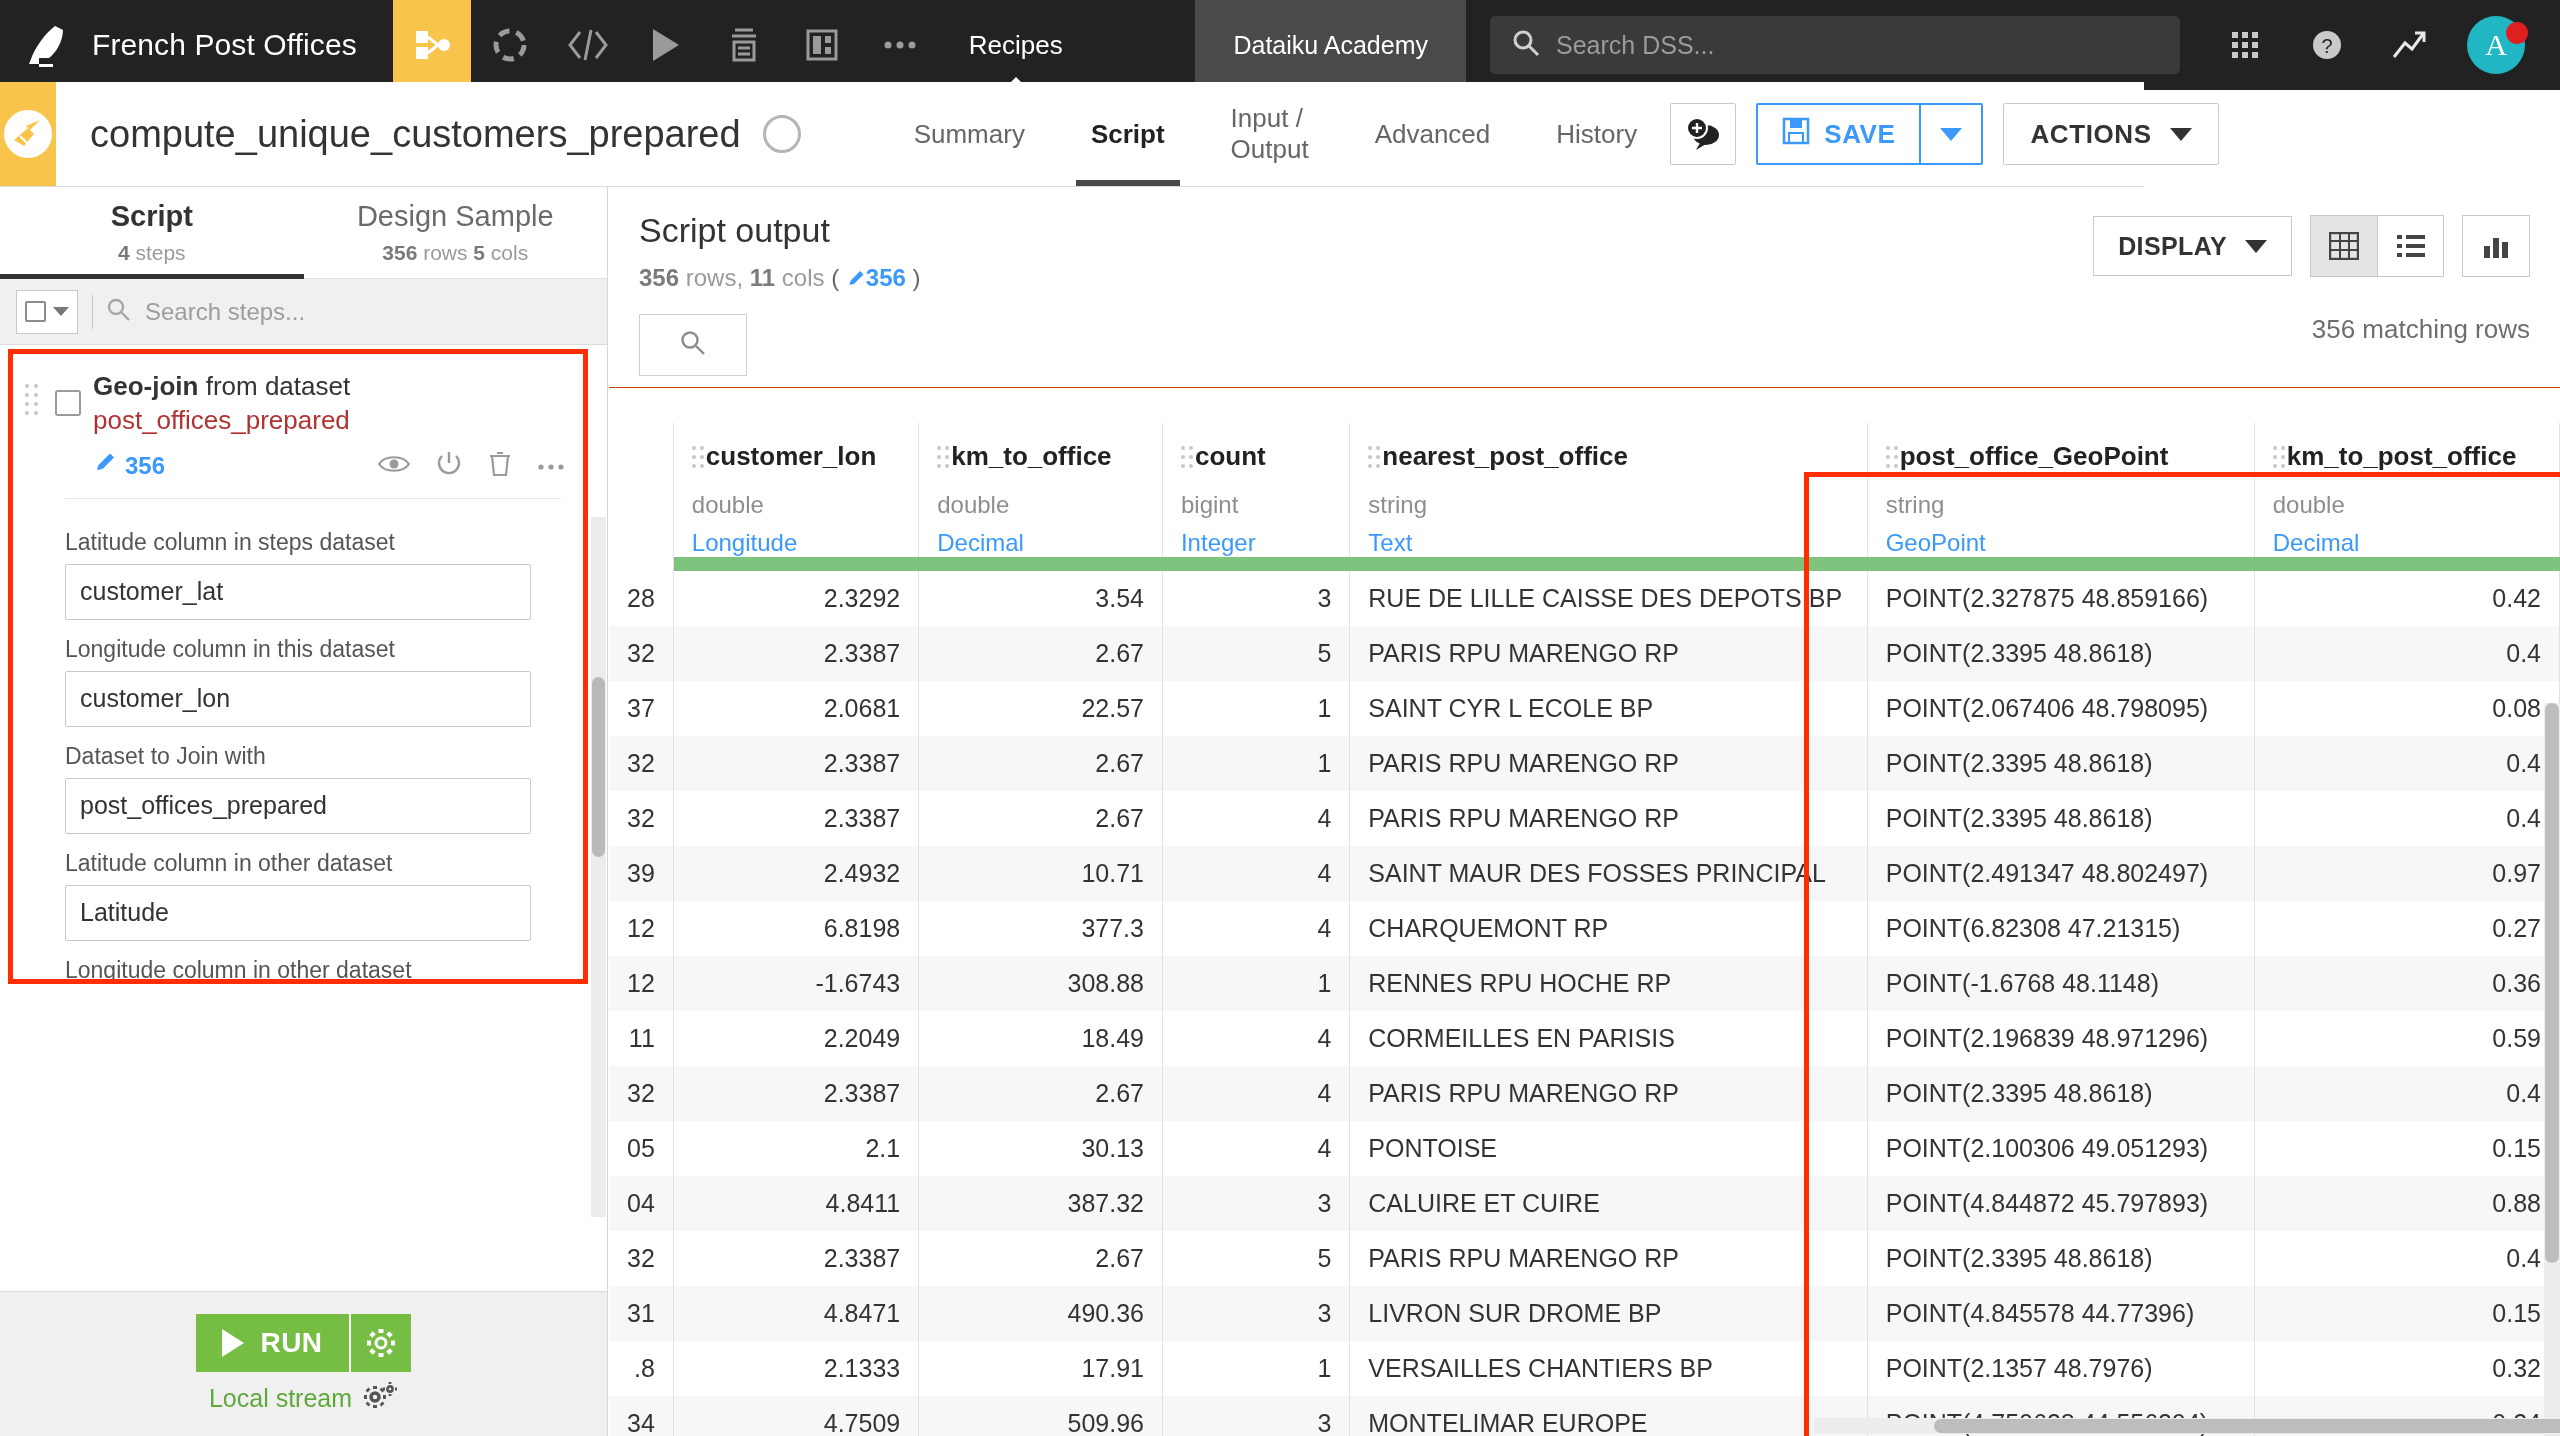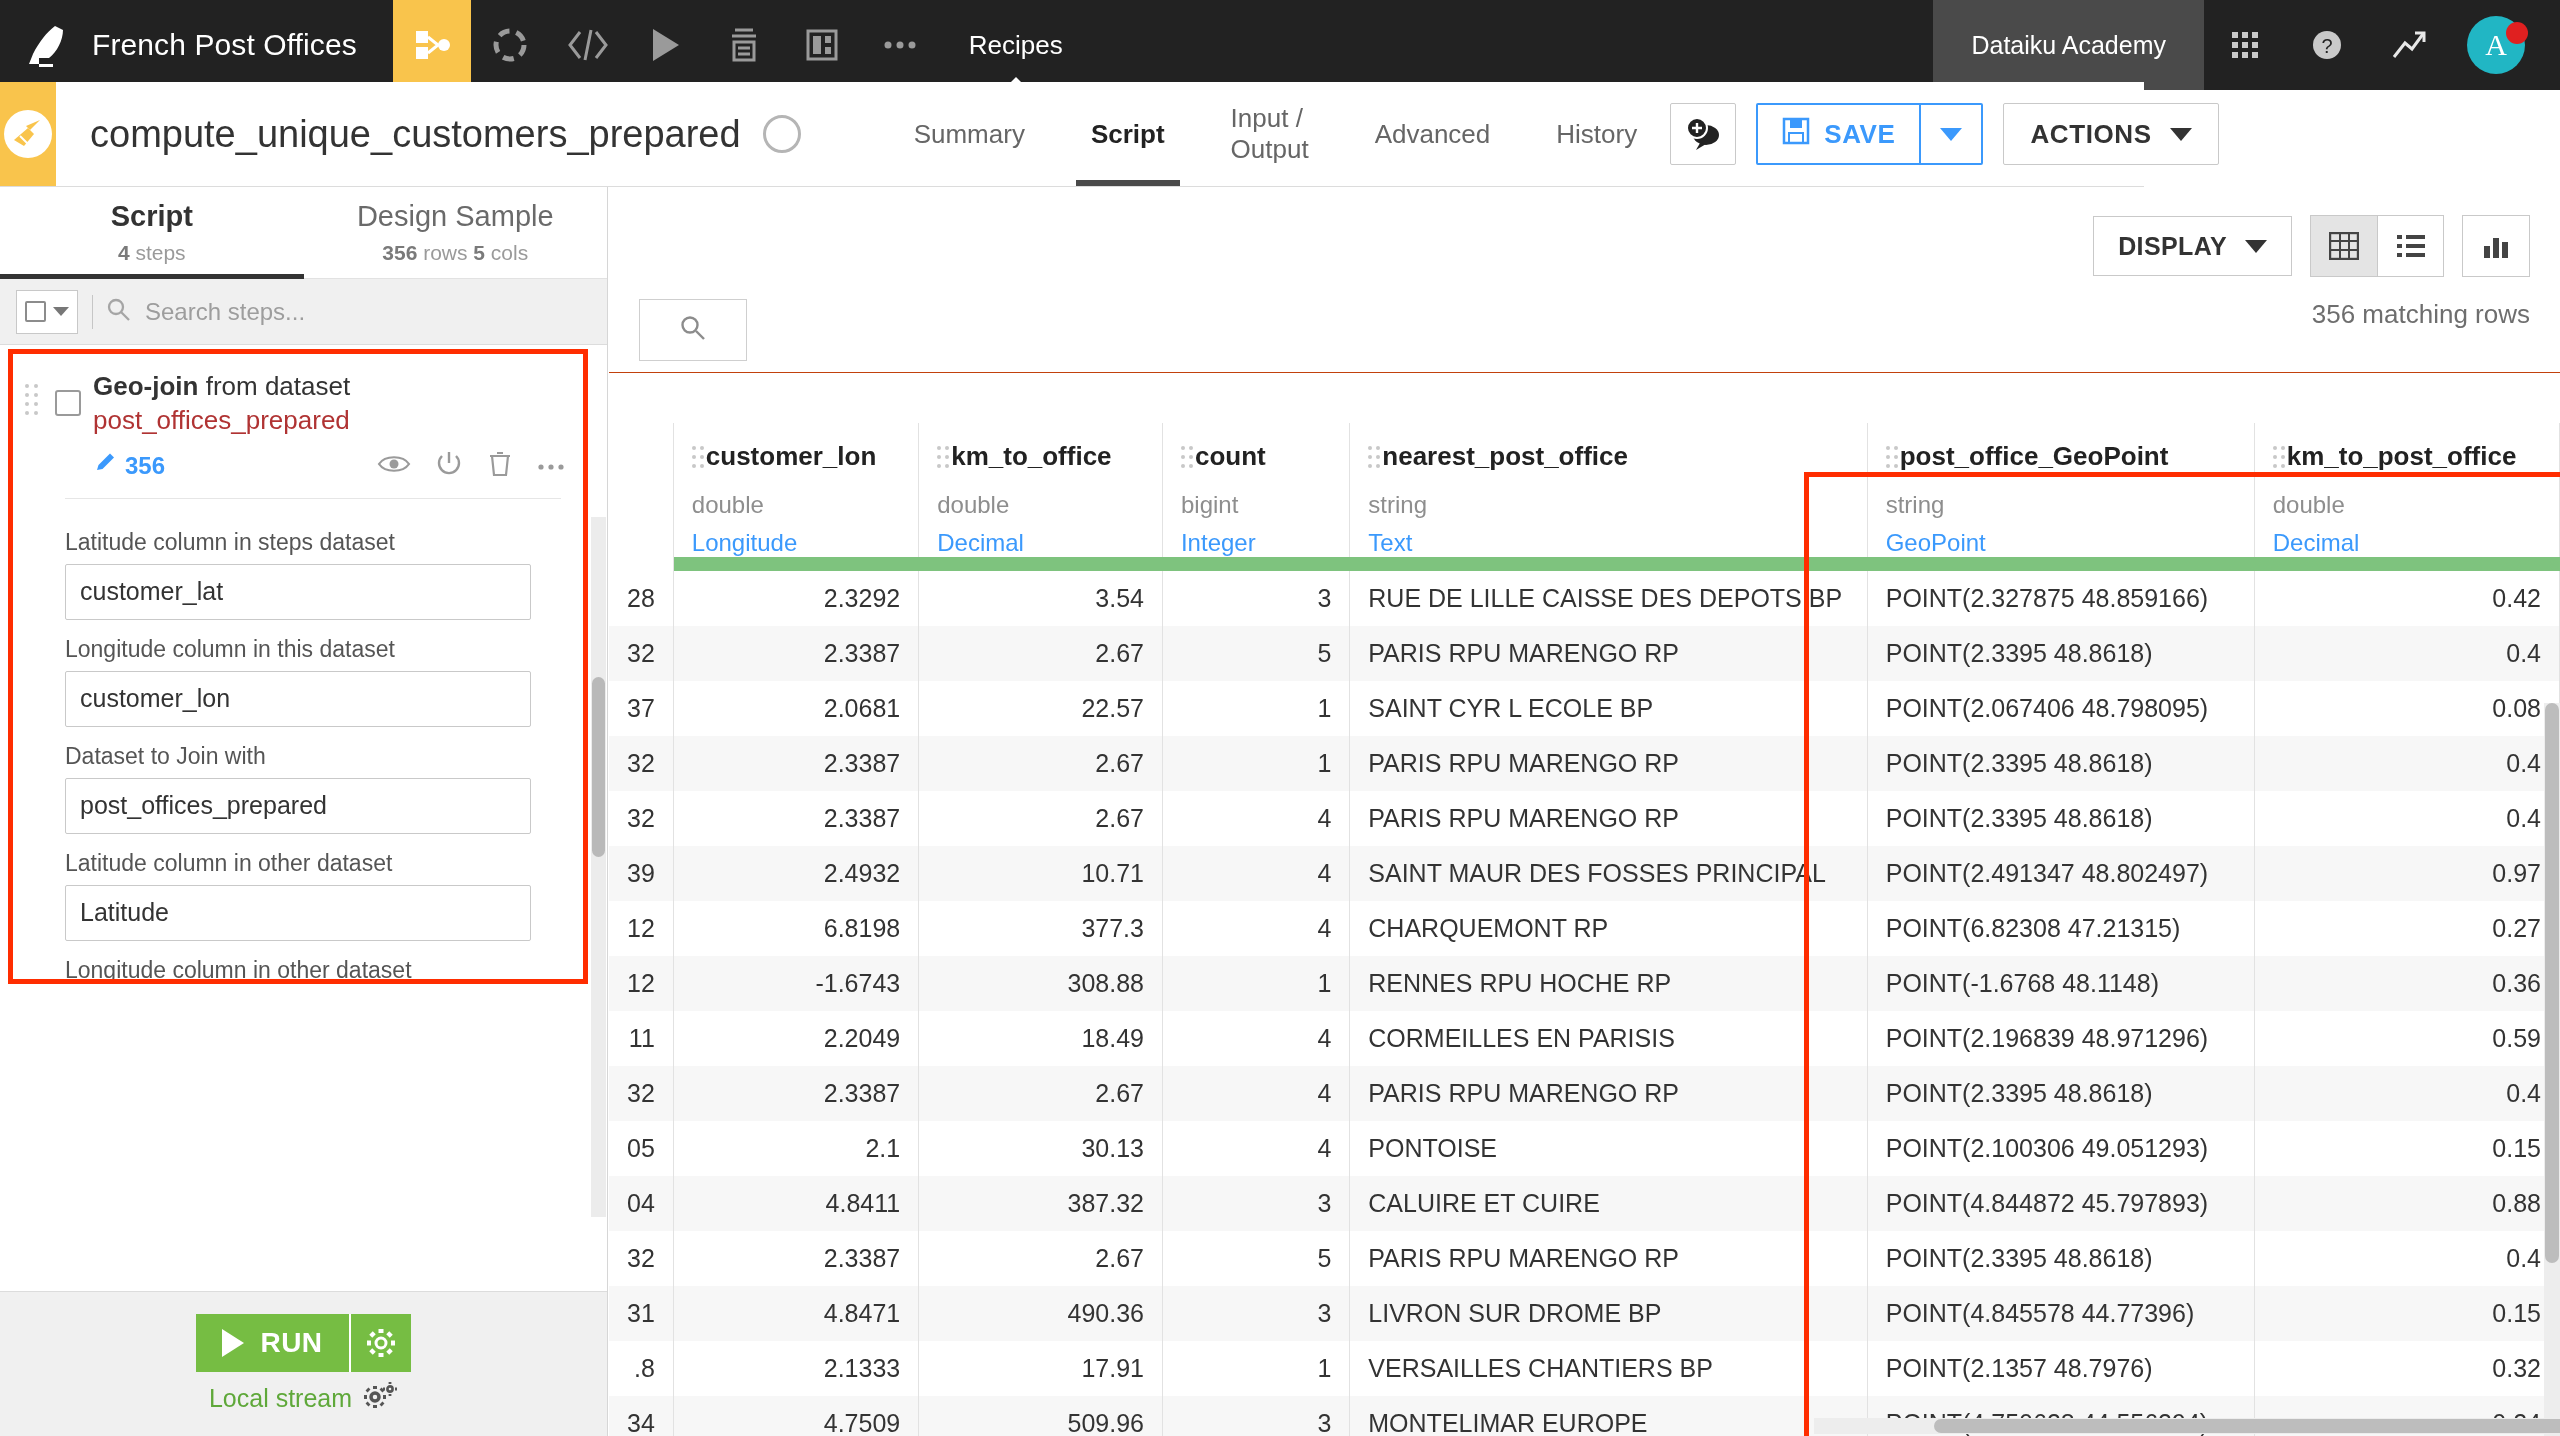--- a/index.html
+++ b/index.html
@@ -304,20 +304,31 @@
     <span>Recipes</span>
     <span class="caret-up"></span>
   </div>
 
   <div class="nav-spacer"></div>
 
   <div class="academy-btn">
     <span>Dataiku Academy</span>
   </div>
 
+  <div class="search-wrap">
+    <div class="search-box">
+      <span>
+        <svg width="28" height="28" viewBox="0 0 28 28">
+            <circle cx="11" cy="11" r="8" fill="none" stroke="#cfcfcf" stroke-width="3"></circle>
+            <path d="M17 17 L26 26" stroke="#cfcfcf" stroke-width="3"></path>
+          </svg>
+      </span>
+      <span class="ph">Search DSS...</span>
+    </div>
+  </div>
 
   <div class="right-icons">
     <div class="nav-icon">
       <svg width="30" height="30" viewBox="0 0 30 30">
           <g fill="#c9c9c9">
             <rect x="2" y="2" width="6" height="6"></rect>
             <rect x="12" y="2" width="6" height="6"></rect>
             <rect x="22" y="2" width="6" height="6"></rect>
             <rect x="2" y="12" width="6" height="6"></rect>
             <rect x="12" y="12" width="6" height="6"></rect>
@@ -555,20 +566,31 @@
               <path d="M31 7 h2"></path>
             </g>
           </svg>
       </span>
     </div>
   </div>
 </div>
 
 <div id="main">
   <div class="so-head">
+    <div>
+      <div class="so-title">Script output</div>
+      <div class="so-sub">
+        <b>356</b><span> rows,  </span><b>11</b><span> cols  </span><span class="paren">(</span>
+        <span class="cnt">
+          <svg width="20" height="20" viewBox="0 0 24 24" style="vertical-align:-3px">
+              <path d="M4 19 L5.5 14 L17 2.5 L21 6.5 L9.5 18 Z" fill="#3b99fc"></path>
+            </svg><span>356</span>
+        </span><span class="paren">)</span>
+      </div>
+    </div>
     <div class="so-right">
       <div class="disp-btn">
         <span>DISPLAY</span>
         <span class="tri-down"></span>
       </div>
       <div class="seg">
         <div class="on">
           <svg width="30" height="28" viewBox="0 0 30 28">
               <rect x="1" y="1" width="28" height="26" fill="none" stroke="#444" stroke-width="2.4"></rect>
               <path d="M1 9 h28 M1 18 h28 M11 1 v26 M20 1 v26" stroke="#444" stroke-width="2"></path>

